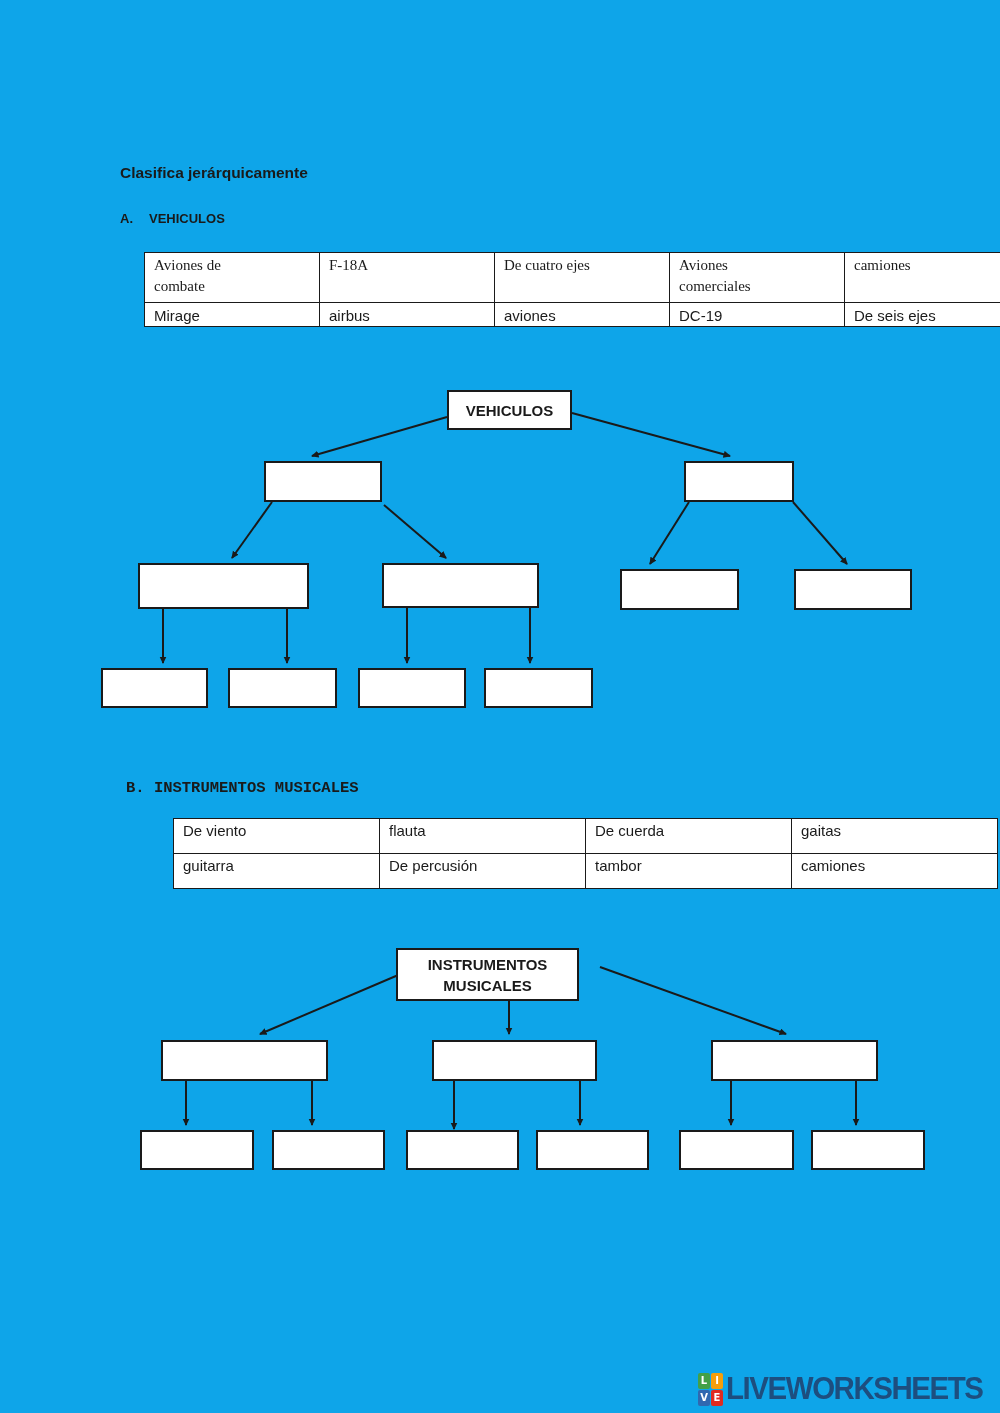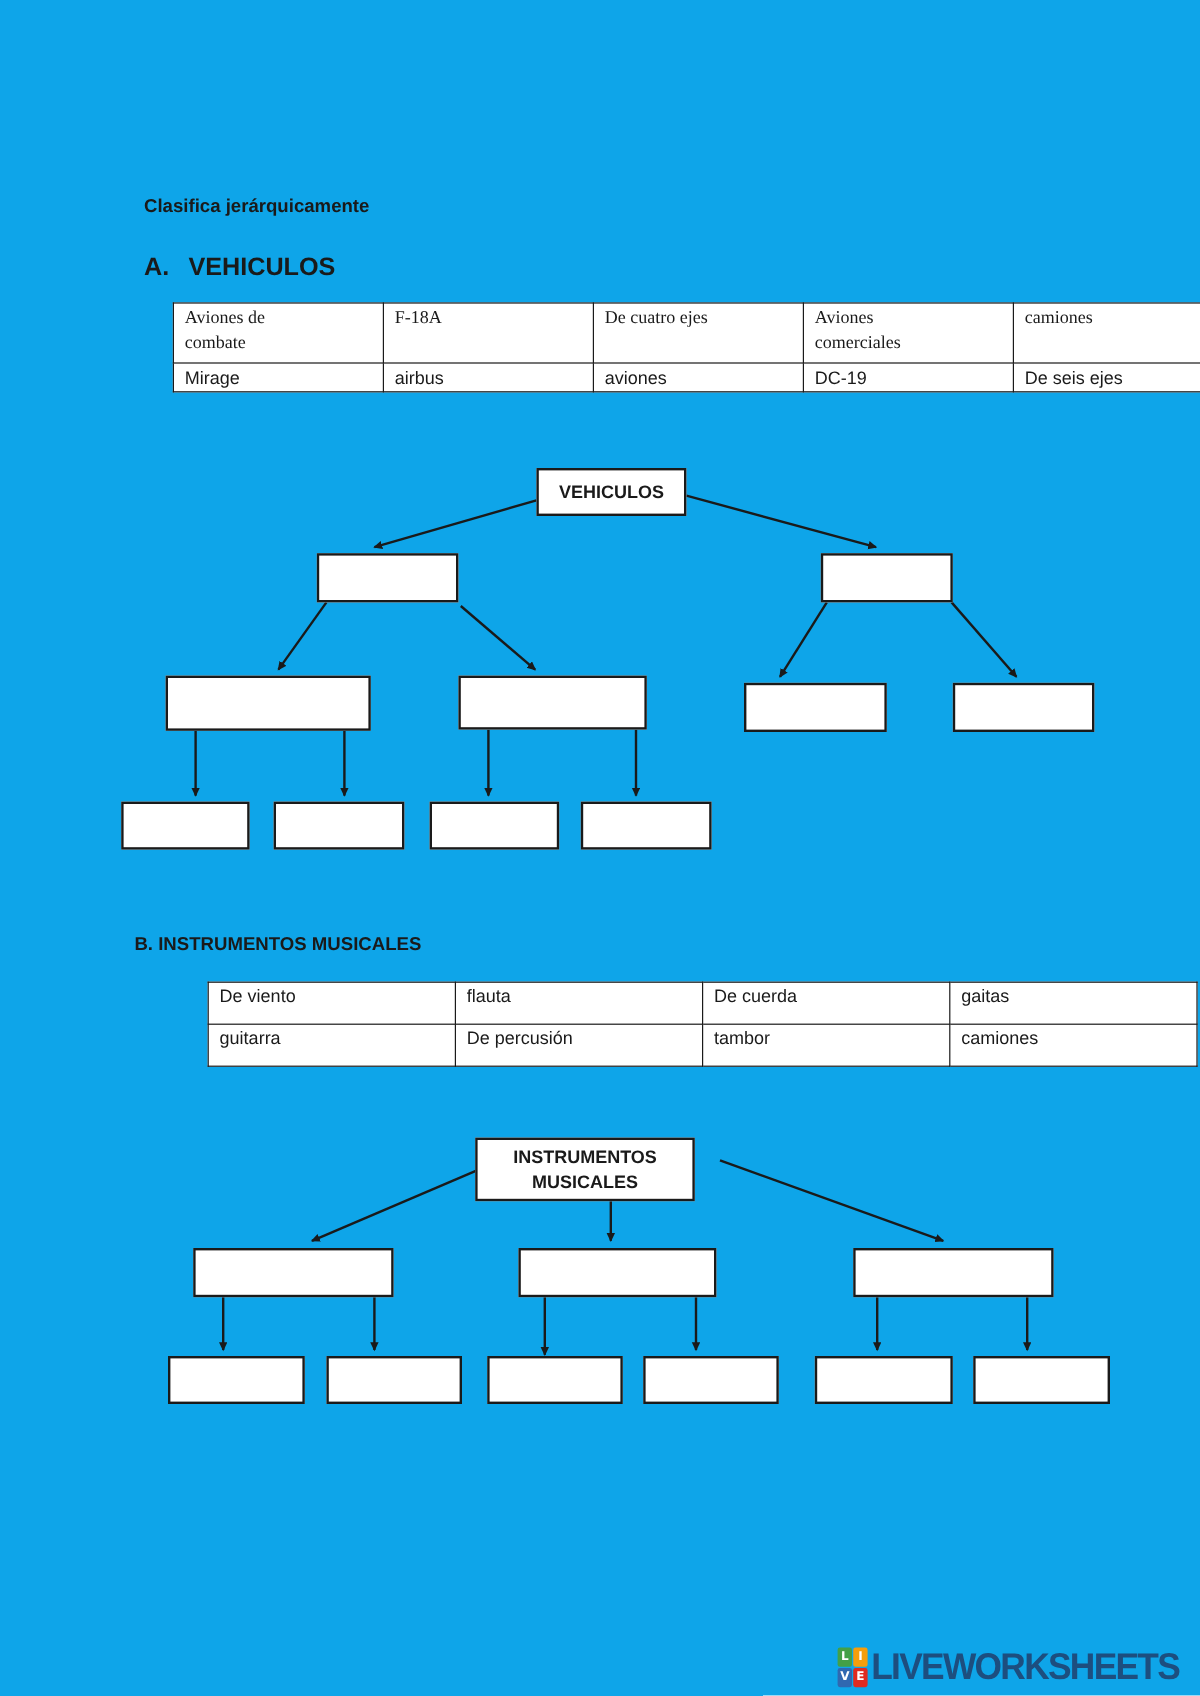--- a/index.html
+++ b/index.html
@@ -7,23 +7,23 @@
     position:relative;
     width:1000px;
     height:1413px;
     background:#0ea5e9;
     font-family:"Liberation Sans","DejaVu Sans",sans-serif;
     color:#1a1a1a;
     overflow:hidden;
   }
   .abs{position:absolute;}
   .doc-title{left:120px;top:164px;font-size:15.5px;font-weight:bold;}
-  .sec-a-head{left:120px;top:211px;font-size:21px;font-weight:bold;}
+  .sec-a-head{left:120px;top:211px;font-size:13px;font-weight:bold;}
   .sec-a-head .sec-label{margin-right:16px;}
-  .sec-b-head{left:112px;top:779px;font-size:15.5px;font-weight:bold;}
+  .sec-b-head{left:126px;top:779px;font-size:15.5px;font-weight:bold;font-family:Liberation Mono, monospace;}
 
   table.wordbank{
     border-collapse:collapse;
     table-layout:fixed;
     background:#fff;
   }
   table.wordbank td{
     border:1.6px solid #1a1a1a;
     font-size:15px;
     vertical-align:top;

